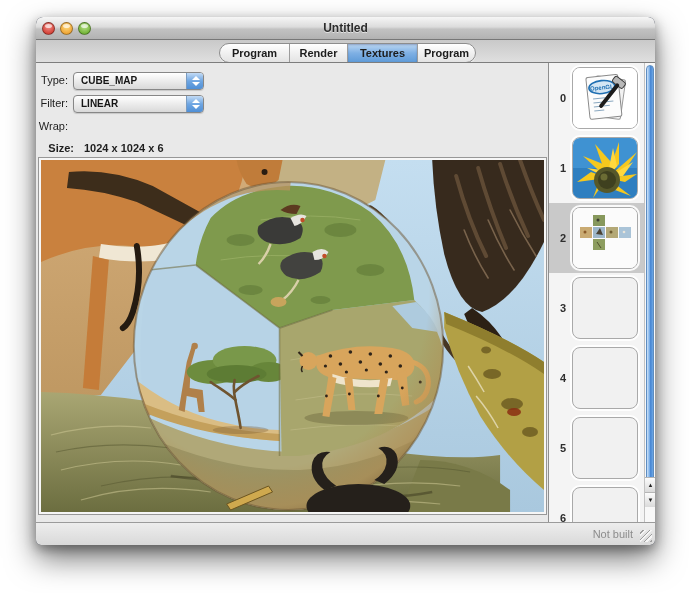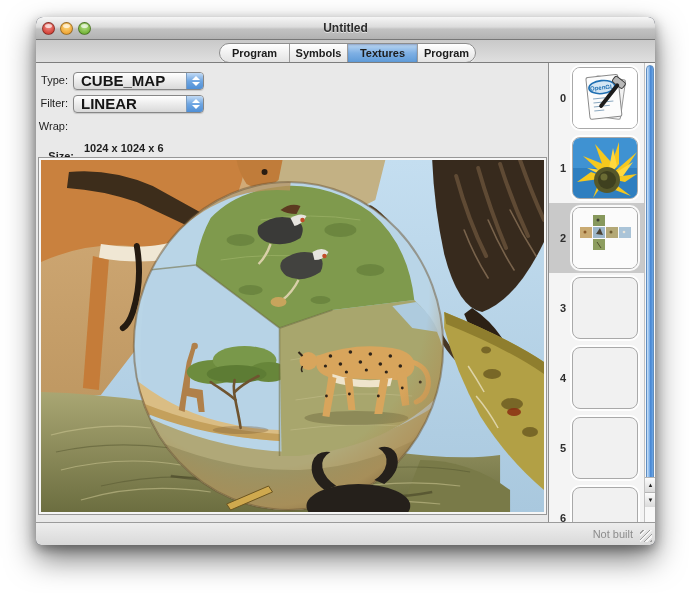--- a/index.html
+++ b/index.html
@@ -45,29 +45,29 @@
   .content{position:absolute;left:0;top:45px;width:100%;height:460px;
     border-top:1px solid #7d7d7d;background:#e9e9e9;}
 
   
   .ctl-row{position:absolute;left:0;height:18px;}
   .ctl-label{position:absolute;left:0;top:2px;width:32px;text-align:right;
     font-size:11px;color:#1e1e1e;}
   .popup{position:absolute;left:37px;top:0;width:131px;height:18px;display:flex;
     border:1px solid #878787;border-radius:4px;overflow:hidden;
     background:linear-gradient(#ffffff,#d9d9d9);box-shadow:0 1px 1px rgba(0,0,0,.15);}
-  .popup-value{flex:1;font-size:15px;font-weight:600;color:#151515;
+  .popup-value{flex:1;font-size:10px;font-weight:600;color:#151515;
     line-height:16px;padding-left:7px;white-space:nowrap;overflow:hidden;}
   .stepper{width:17px;background:linear-gradient(#c3dbf5,#6fa6e2 50%,#4f8fd6);
     border-left:1px solid #7b9cc0;position:relative;}
   .stepper i{position:absolute;left:4.5px;width:0;height:0;border-left:4px solid transparent;
     border-right:4px solid transparent;}
   .stepper i.up{top:3px;border-bottom:4px solid #fff;}
   .stepper i.dn{bottom:3px;border-top:4px solid #fff;}
-  .size-label{position:absolute;left:0;top:8px;width:38px;text-align:right;
+  .size-label{position:absolute;left:0;top:0;width:38px;text-align:right;
     font-size:11px;font-weight:600;color:#1e1e1e;}
   .size-value{position:absolute;left:48px;top:0;font-size:11px;font-weight:600;color:#1e1e1e;}
 
   
   .preview{position:absolute;left:2px;top:94px;width:509px;height:358px;
     border:1px solid #979797;background:#f6f6f6;padding:2px;}
   .preview svg{display:block;width:503px;height:352px;}
 
   
   .sidebar{position:absolute;left:512px;top:0;width:107px;height:100%;
@@ -109,21 +109,21 @@
   <div class="titlebar">
     <span class="light red"></span>
     <span class="light yellow"></span>
     <span class="light green"></span>
     <div class="title">Untitled</div>
   </div>
 
   <div class="toolbar">
     <div class="segmented">
       <div class="segment seg-program">Program</div>
-      <div class="segment seg-render">Symbols</div>
+      <div class="segment seg-render">Render</div>
       <div class="segment seg-textures selected">Textures</div>
       <div class="segment seg-symbols">Program</div>
     </div>
   </div>
 
   <div class="content">
 
     <div class="ctl-row" style="top:9px;width:170px;">
       <span class="ctl-label">Type:</span>
       <div class="popup">

